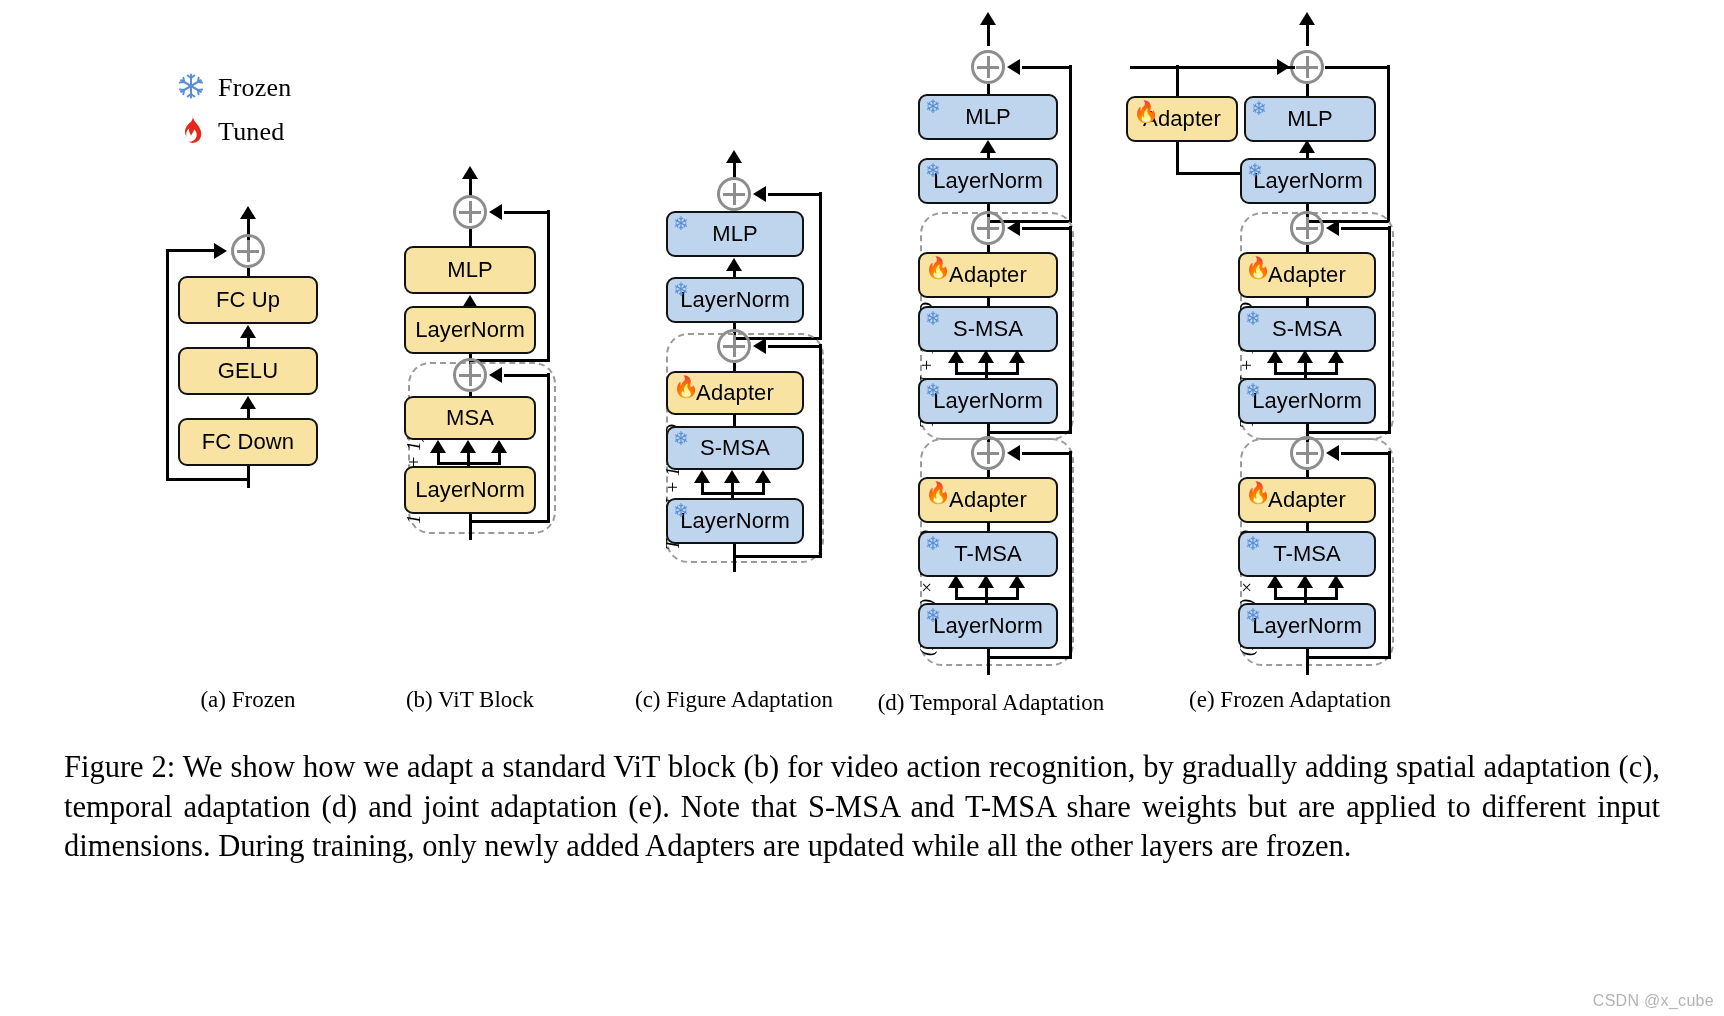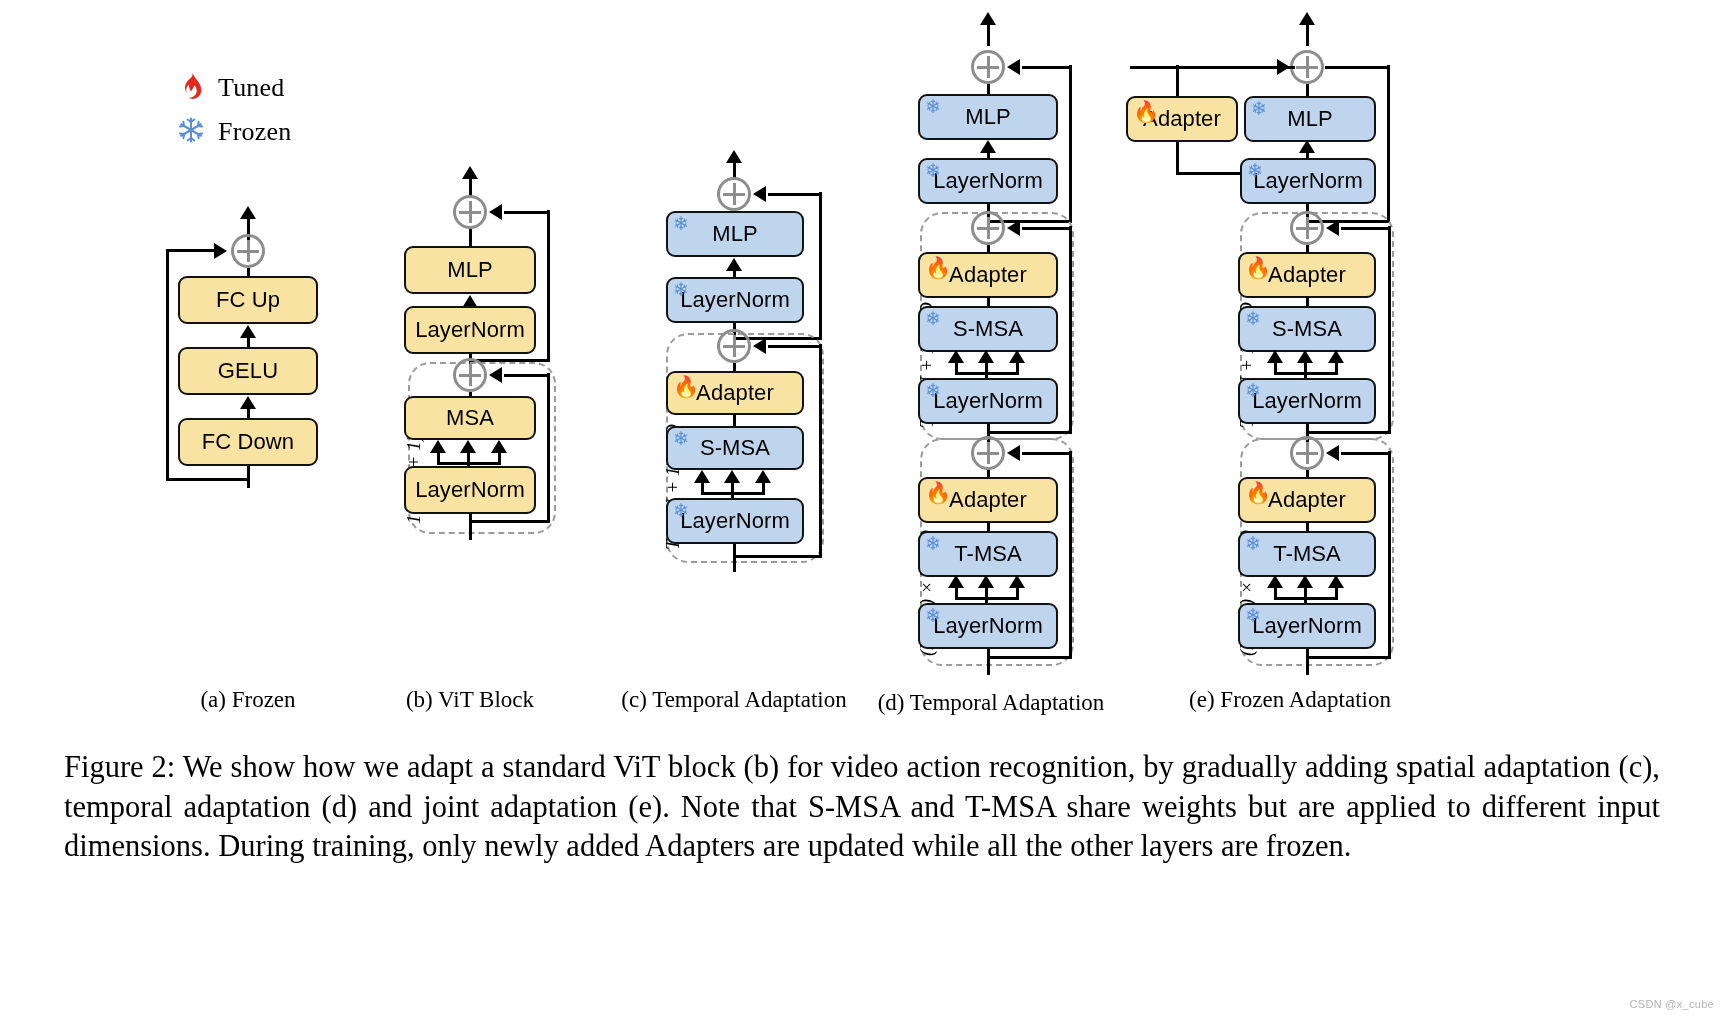--- a/index.html
+++ b/index.html
@@ -60,41 +60,29 @@
 
   
   .pcap{position:absolute;font-family:"Liberation Serif",serif;font-size:23px;
         white-space:nowrap;transform:translateX(-50%);}
 
   
   #caption{position:absolute;left:64px;top:748px;width:1596px;
            font-family:"Liberation Serif",serif;font-size:30.5px;line-height:1.30;
            text-align:justify;text-justify:inter-word;}
 
-  #watermark{position:absolute;right:10px;bottom:6px;font-size:11px;color:#b4b4b4;
+  #watermark{position:absolute;right:10px;bottom:6px;font-size:16px;color:#b4b4b4;
              font-family:"Liberation Sans",sans-serif;letter-spacing:.3px;}
 </style>
 </head>
 <body>
 
 <div id="figure">
 
   <div id="legend">
-    <div class="legend-row">
-      <span class="gly flame">
-        <svg width="22" height="28" viewBox="0 0 22 28" aria-hidden="true">
-          <path d="M12.5 0 C13.6 5.2 9.2 6.6 6.6 10.4 C4.2 13.9 4.6 18.4 7.0 21.2
-                   C5.2 18.0 6.6 14.2 9.3 12.3 C8.2 16.1 10.4 17.3 11.0 20.0
-                   C11.6 17.4 13.8 16.4 14.2 13.2 C16.8 15.6 17.6 19.6 15.6 22.6
-                   C14.0 25.0 11.0 26.2 8.4 25.6 C12.6 28.6 19.2 26.0 20.8 21.0
-                   C22.6 15.4 19.0 10.6 16.2 7.0 C14.2 4.5 12.9 2.4 12.5 0 Z" fill="#e8271a"></path>
-        </svg>
-      </span>
-      <span class="lbl">Tuned</span>
-    </div>
     <div class="legend-row">
       <span class="gly snow">
         <svg width="26" height="26" viewBox="0 0 24 24" aria-hidden="true">
           <g stroke="#5a8fd6" stroke-width="1.9" stroke-linecap="round">
             <line x1="12" y1="1.5" x2="12" y2="22.5"></line>
             <line x1="2.9" y1="6.7" x2="21.1" y2="17.3"></line>
             <line x1="2.9" y1="17.3" x2="21.1" y2="6.7"></line>
             <line x1="12" y1="4.6" x2="8.9" y2="2.3"></line>
               <line x1="12" y1="4.6" x2="15.1" y2="2.3"></line>
             <line x1="12" y1="19.4" x2="8.9" y2="21.7"></line>
@@ -105,20 +93,32 @@
               <line x1="18.5" y1="15.8" x2="22.2" y2="15.2"></line>
             <line x1="5.5" y1="15.8" x2="1.8" y2="15.2"></line>
               <line x1="5.5" y1="15.8" x2="5.0" y2="19.6"></line>
             <line x1="18.5" y1="8.2" x2="22.2" y2="8.8"></line>
               <line x1="18.5" y1="8.2" x2="19.0" y2="4.4"></line>
           </g>
         </svg>
       </span>
       <span class="lbl">Frozen</span>
     </div>
+    <div class="legend-row">
+      <span class="gly flame">
+        <svg width="22" height="28" viewBox="0 0 22 28" aria-hidden="true">
+          <path d="M12.5 0 C13.6 5.2 9.2 6.6 6.6 10.4 C4.2 13.9 4.6 18.4 7.0 21.2
+                   C5.2 18.0 6.6 14.2 9.3 12.3 C8.2 16.1 10.4 17.3 11.0 20.0
+                   C11.6 17.4 13.8 16.4 14.2 13.2 C16.8 15.6 17.6 19.6 15.6 22.6
+                   C14.0 25.0 11.0 26.2 8.4 25.6 C12.6 28.6 19.2 26.0 20.8 21.0
+                   C22.6 15.4 19.0 10.6 16.2 7.0 C14.2 4.5 12.9 2.4 12.5 0 Z" fill="#e8271a"></path>
+        </svg>
+      </span>
+      <span class="lbl">Tuned</span>
+    </div>
   </div>
 
   <div class="arrow-up" style="left:240px;top:206px;"></div>
   <div class="vline" style="left:246.5px;top:218px;height:22px;"></div>
   <div class="plus" style="left:231px;top:234px;"></div>
   <div class="vline" style="left:246.5px;top:268px;height:16px;"></div>
 
   <div class="vline" style="left:166px;top:249px;height:232px;"></div>
   <div class="hline" style="left:166px;top:478px;width:82px;"></div>
   <div class="hline" style="left:166px;top:249px;width:50px;"></div>
@@ -431,20 +431,20 @@
   <div class="arrow-up" style="left:1328px;top:575px;"></div>
 
   <div class="box blue" style="left:1238px;top:603px;width:138px;height:46px;">
     <span class="badge snow">❄</span>
     <span>LayerNorm</span>
   </div>
   <div class="vline" style="left:1305.5px;top:649px;height:26px;"></div>
 
   <div class="pcap" style="left:248px;top:687px;">(a) Frozen</div>
   <div class="pcap" style="left:470px;top:687px;">(b) ViT Block</div>
-  <div class="pcap" style="left:734px;top:687px;">(c) Temporal Adaptation</div>
+  <div class="pcap" style="left:734px;top:687px;">(c) Figure Adaptation</div>
   <div class="pcap" style="left:991px;top:690px;">(d) Temporal Adaptation</div>
   <div class="pcap" style="left:1290px;top:687px;">(e) Frozen Adaptation</div>
 
 </div>
 
 <div id="caption">Figure 2: We show how we adapt a standard ViT block (b) for video action recognition, by gradually adding spatial adaptation (c), temporal adaptation (d) and joint adaptation (e). Note that S-MSA and T-MSA share weights but are applied to different input dimensions. During training, only newly added Adapters are updated while all the other layers are frozen.</div>
 <div id="watermark">CSDN @x_cube</div>
 
 </body></html>

